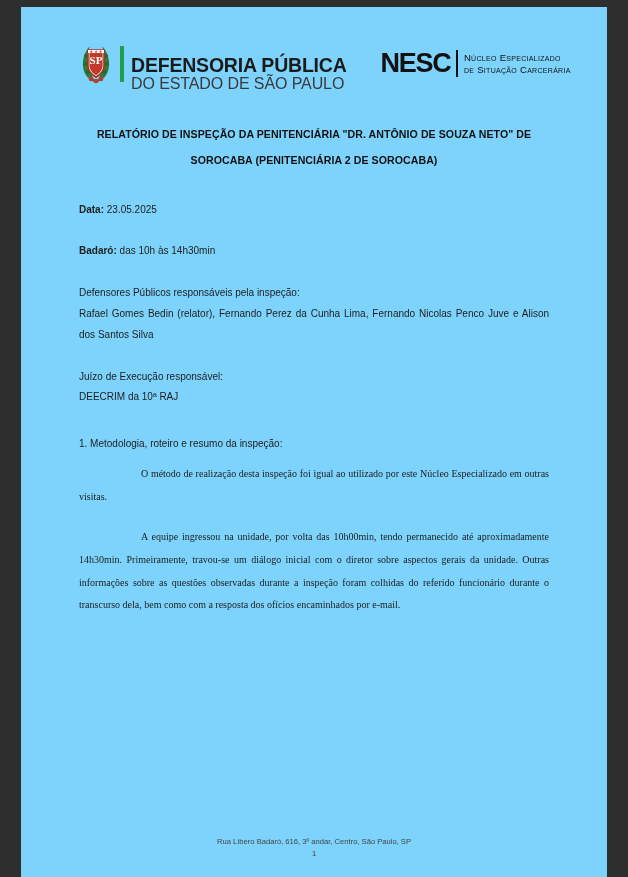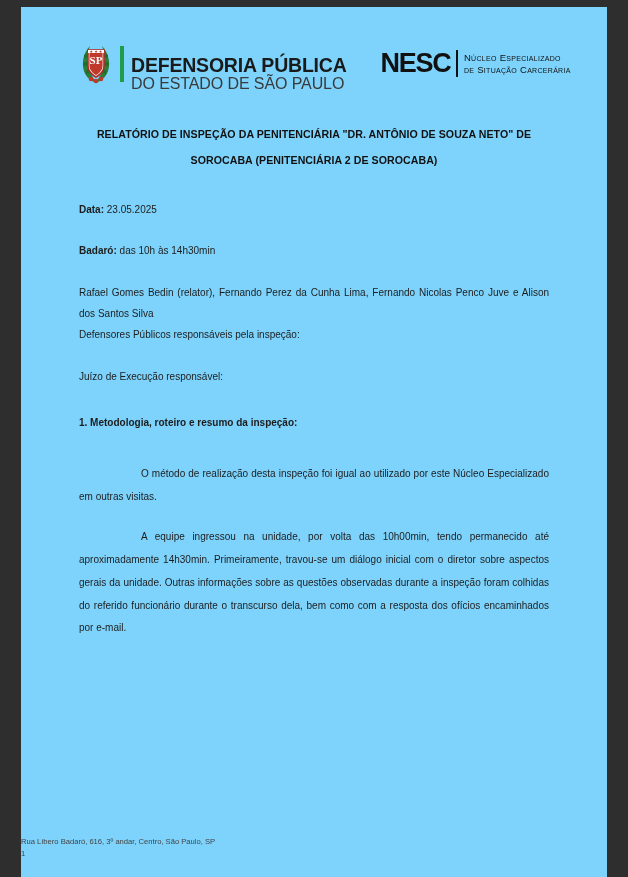--- a/index.html
+++ b/index.html
@@ -126,39 +126,40 @@
   }
   .field .lbl {
     font-weight: bold;
   }
   .field-block {
     text-align: justify;
     line-height: 2.08;
     margin-bottom: 21px;
   }
   .section-head {
-    font-weight: bold;
+    font-weight: normal;
     margin-top: 26px;
-    margin-bottom: 29px;
+    margin-bottom: 8px;
     line-height: 2.08;
   }
   .para {
     text-align: justify;
     text-indent: 62px;
     line-height: 2.27;
     margin-bottom: 18px;
+    font-family: Liberation Serif, serif;
   }
 
   
   .footer {
     position: absolute;
     left: 0;
     right: 0;
     bottom: 18px;
-    text-align: left;
+    text-align: center;
     color: #444;
   }
   .footer-addr {
     font-size: 7.6px;
     line-height: 1.5;
   }
   .footer-page {
     font-size: 7.6px;
     line-height: 1.5;
   }
@@ -221,26 +222,27 @@
 
       <div class="field">
         <span class="lbl">Data:</span><span> 23.05.2025</span>
       </div>
 
       <div class="field">
         <span class="lbl">Badaró:</span><span> das 10h às 14h30min</span>
       </div>
 
       <div class="field-block">
+        <div><span class="lbl">Defensores Públicos responsáveis pela inspeção</span><span>:</span></div>
         <div>Rafael Gomes Bedin (relator), Fernando Perez da Cunha Lima, Fernando Nicolas Penco Juve e Alison dos Santos Silva</div>
-        <div><span class="lbl">Defensores Públicos responsáveis pela inspeção</span><span>:</span></div>
       </div>
 
       <div class="field-block">
         <div><span class="lbl">Juízo de Execução responsável</span><span>:</span></div>
+        <div>DEECRIM da 10ª RAJ</div>
       </div>
 
 
       <div class="section-head">1. Metodologia, roteiro e resumo da inspeção:</div>
 
       <div class="para">O método de realização desta inspeção foi igual ao utilizado por este Núcleo Especializado em outras visitas.</div>
 
       <div class="para">A equipe ingressou na unidade, por volta das 10h00min, tendo permanecido até aproximadamente 14h30min. Primeiramente, travou-se um diálogo inicial com o diretor sobre aspectos gerais da unidade. Outras informações sobre as questões observadas durante a inspeção foram colhidas do referido funcionário durante o transcurso dela, bem como com a resposta dos ofícios encaminhados por e-mail.</div>
 
     </div>

